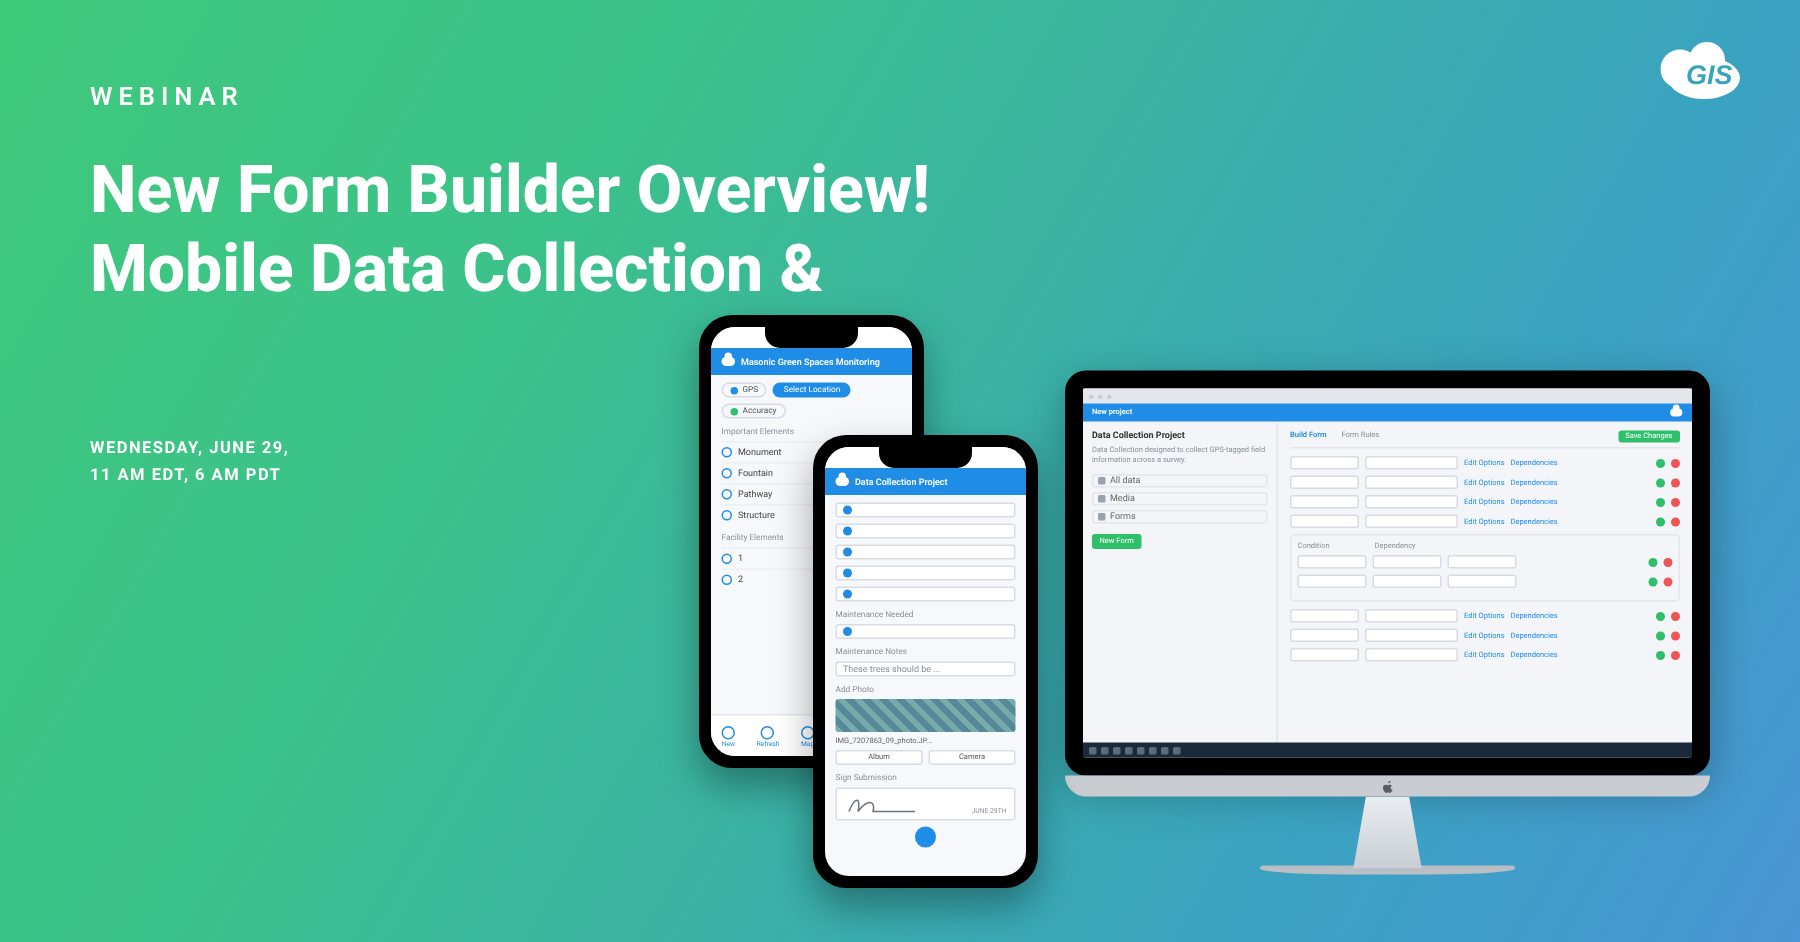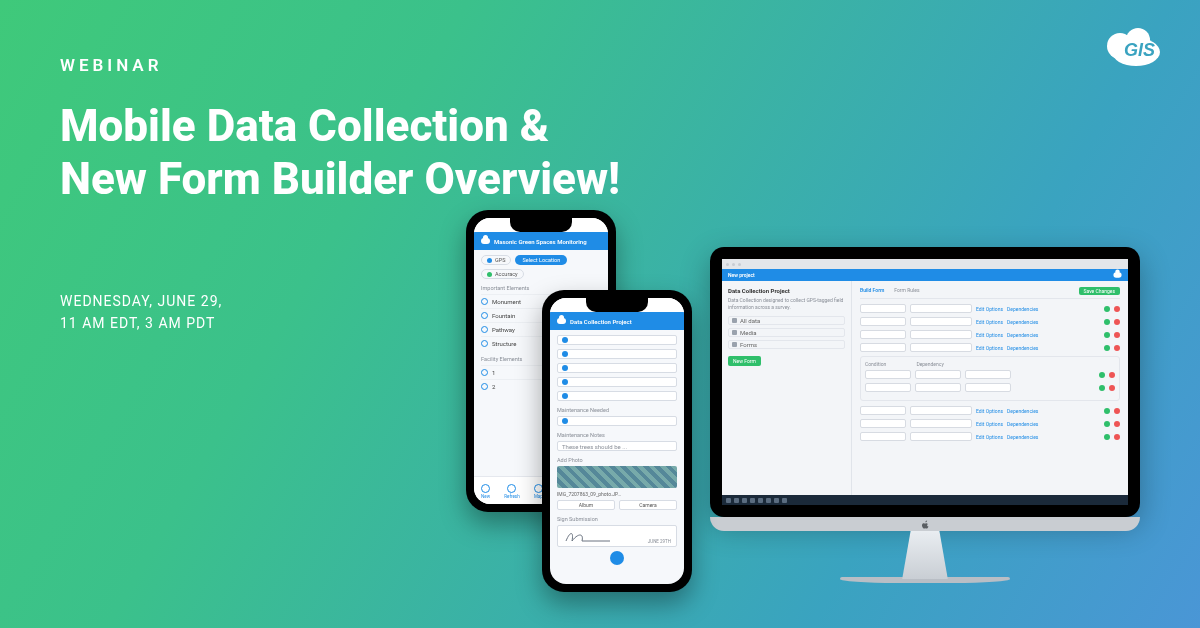--- a/index.html
+++ b/index.html
@@ -14,21 +14,21 @@
     position: absolute; left: 60px; top: 55px;
     font-size: 17px; letter-spacing: 4px; font-weight: 600; text-align: center;
   }
   .headline {
     position: absolute; left: 60px; top: 100px;
     font-size: 44px; font-weight: 800; line-height: 1.2;
     max-width: 760px;
   }
   .schedule {
     position: absolute; left: 60px; top: 290px;
-    font-size: 14px; line-height: 1.6; font-weight: 400; letter-spacing: 1px;
+    font-size: 11px; line-height: 1.6; font-weight: 700; letter-spacing: 1px;
   }
 
   
   .logo { position: absolute; right: 38px; top: 22px; width: 70px; height: 46px; }
 
   
   .monitor {
     position: absolute; right: 60px; bottom: 45px;
     width: 430px;
   }
@@ -118,27 +118,27 @@
   .round-btn{width:14px;height:14px;border-radius:50%;background:#1f8ce6;margin:0 auto;}
 </style>
 </head>
 <body>
 
 <div class="stage">
 
   <div class="eyebrow">WEBINAR</div>
 
   <div class="headline">
+    <div>New Form Builder Overview!</div>
     <div>Mobile Data Collection &amp;</div>
-    <div>New Form Builder Overview!</div>
   </div>
 
   <div class="schedule">
     <div>WEDNESDAY, JUNE 29,</div>
-    <div>11 AM EDT, 3 AM PDT</div>
+    <div>11 AM EDT, 6 AM PDT</div>
   </div>
 
   <div class="logo">
     <svg viewBox="0 0 70 46" width="70" height="46">
       <g fill="#ffffff">
         <ellipse cx="44" cy="30" rx="24" ry="14"></ellipse>
         <circle cx="28" cy="24" r="13"></circle>
         <circle cx="46" cy="18" r="12"></circle>
       </g>
       <text x="32" y="34" font-family="Arial" font-size="18" font-weight="900" font-style="italic" fill="#3aa3c0">GIS</text>

